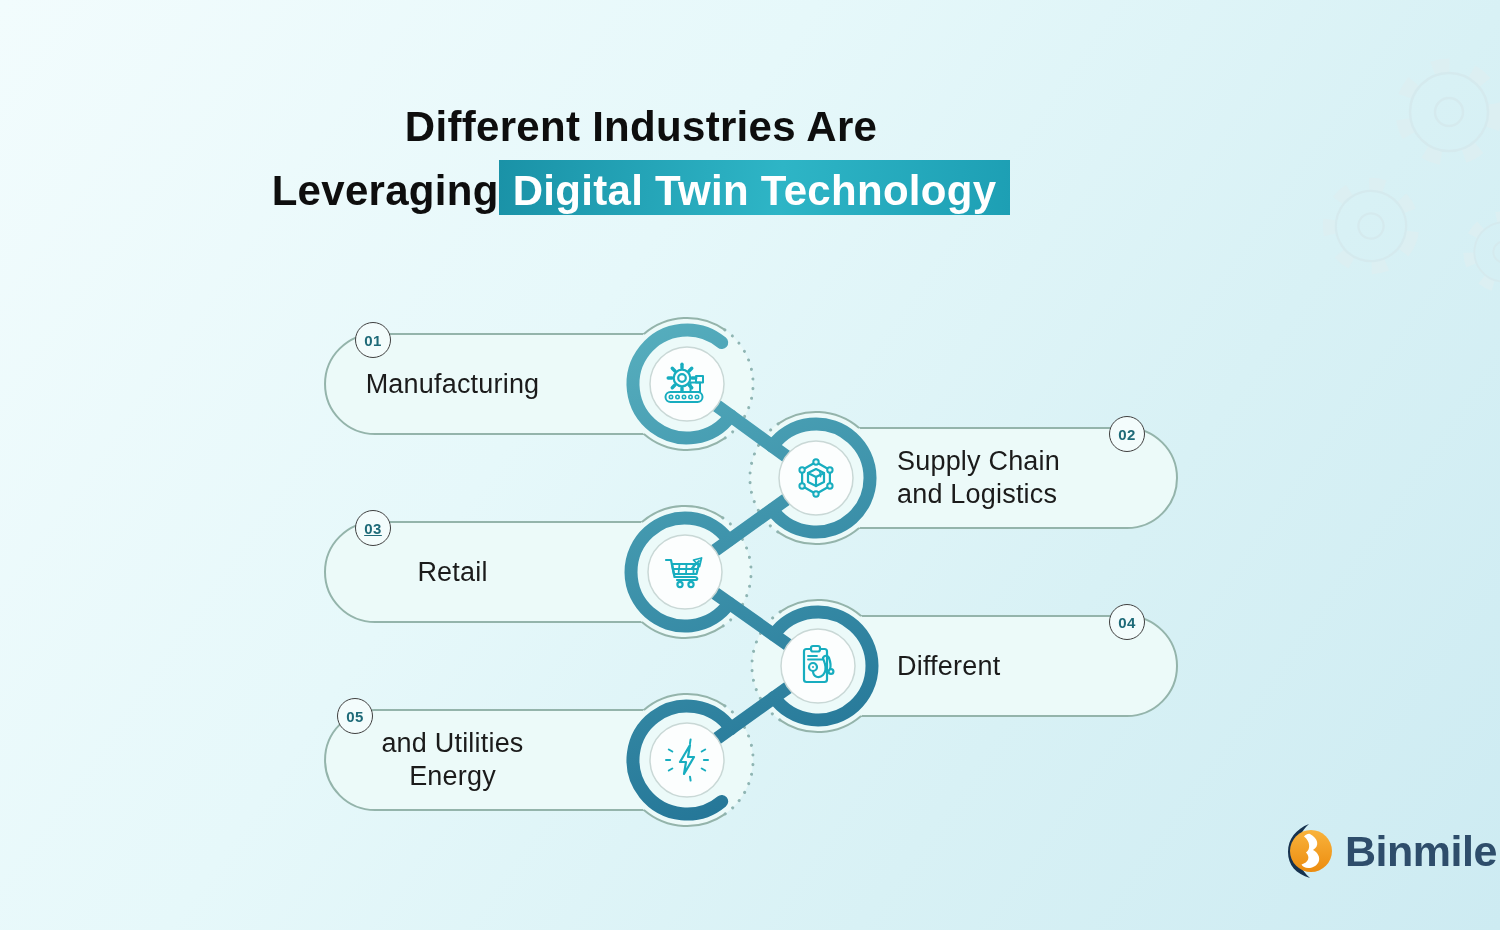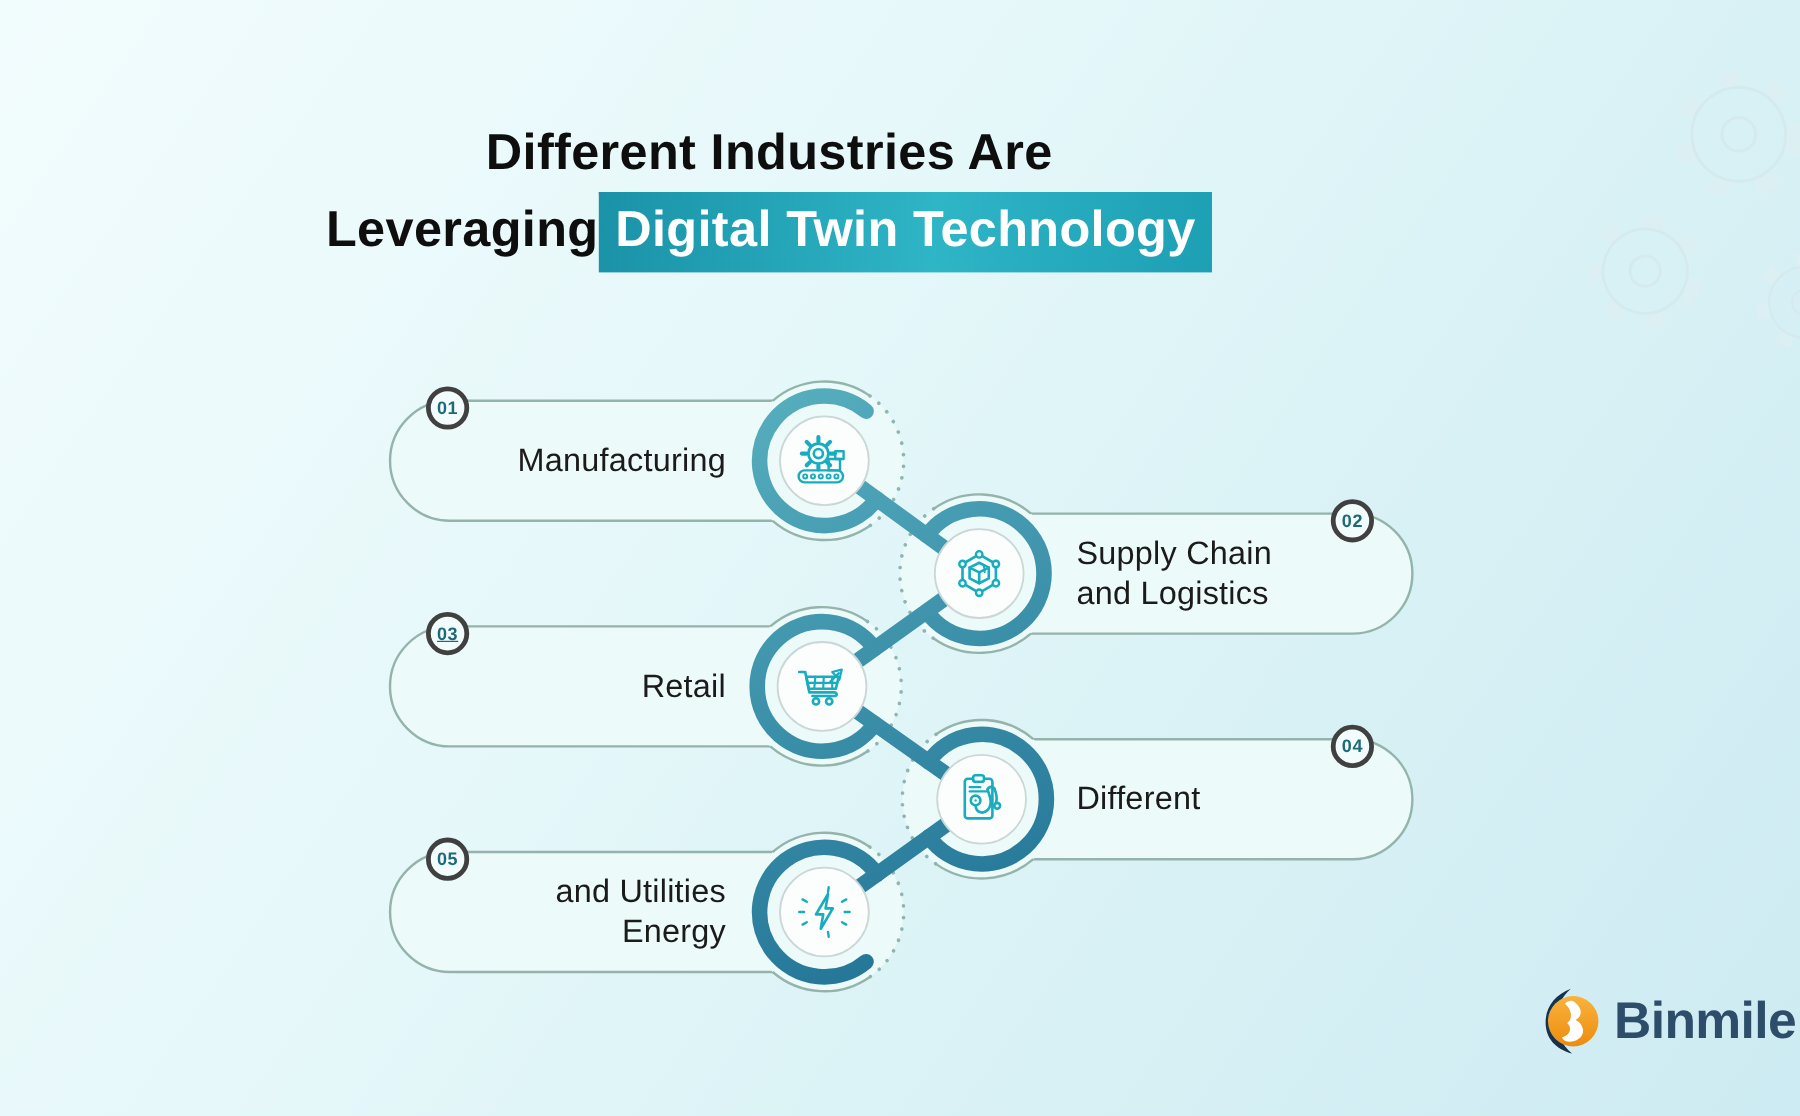--- a/index.html
+++ b/index.html
@@ -7,38 +7,38 @@
     width:1500px;height:930px;overflow:hidden;position:relative;
     font-family:"Liberation Sans","DejaVu Sans",sans-serif;
     background:linear-gradient(125deg,#f2fcfd 0%,#e6f8fa 38%,#d8f1f5 70%,#cdebf2 100%);
   }
   .canvas{position:absolute;left:0;top:0;}
   
   .title-wrap{position:absolute;left:0;top:103px;width:1282px;text-align:center;z-index:5;}
   .title-line1{font-size:42px;font-weight:700;color:#0e0e0e;letter-spacing:.3px;}
   .title-line2{margin-top:9px;font-size:42px;font-weight:700;color:#0e0e0e;letter-spacing:.3px;}
   .title-highlight{
-    display:inline-block;padding:7px 14px 12px 14px;
+    display:inline-block;padding:7px 14px 0 14px;
     background:linear-gradient(96deg,#18202c 0%,#1a92a7 0%,#2eb5c6 55%,#1d9fb4 100%);
     color:#ffffff;
   }
   
   .badge{
     position:absolute;width:36px;height:36px;border-radius:50%;
-    background:#f3fcfc;border:4px solid #404040;box-sizing:border-box;
+    background:#f3fcfc;border:1px solid #404040;box-sizing:border-box;
     display:flex;align-items:center;justify-content:center;
     font-size:15px;font-weight:700;color:#1e6a78;z-index:6;letter-spacing:.5px;
   }
   
   .item-label{
     position:absolute;transform:translateY(-50%);
     font-size:27px;font-weight:500;color:#1b1b1b;line-height:33px;z-index:6;
     letter-spacing:.2px;
   }
-  .item-label.left{text-align:right;}
+  .item-label.left{text-align:center;}
   .item-label.right{text-align:left;}
   
   .logo{position:absolute;left:1281px;top:822px;display:flex;align-items:center;z-index:6;}
   .logo-text{font-size:43px;font-weight:700;color:#2e4d6b;margin-left:8px;letter-spacing:-.5px;}
 </style>
 </head>
 <body>
 
 <svg class="canvas" width="1500" height="930" viewBox="0 0 1500 930">
   <defs>
@@ -212,21 +212,21 @@
 <div class="title-wrap">
   <div class="title-line1">Different Industries Are</div>
   <div class="title-line2"><span>Leveraging</span><span class="title-highlight">Digital Twin Technology</span>
   </div>
 </div>
 
 <div class="badge" style="left:355px;top:322px;">01</div>
 <div class="badge" style="left:1109px;top:416px;">02</div>
 <div class="badge" style="left:355px;top:510px;text-decoration:underline;">03</div>
 <div class="badge" style="left:1109px;top:604px;text-align:right;">04</div>
-<div class="badge" style="left:355px;top:698px;">05</div>
+<div class="badge" style="left:337px;top:698px;">05</div>
 
 <div class="item-label left" style="left:300px;width:305px;top:384px;">
   <span style="display:block">Manufacturing</span>
     <span style="display:block"></span>
 </div>
 <div class="item-label right" style="left:897px;width:290px;top:478px;">
   <span style="display:block">Supply Chain</span>
     <span style="display:block">and Logistics</span>
 </div>
 <div class="item-label left" style="left:300px;width:305px;top:572px;">

